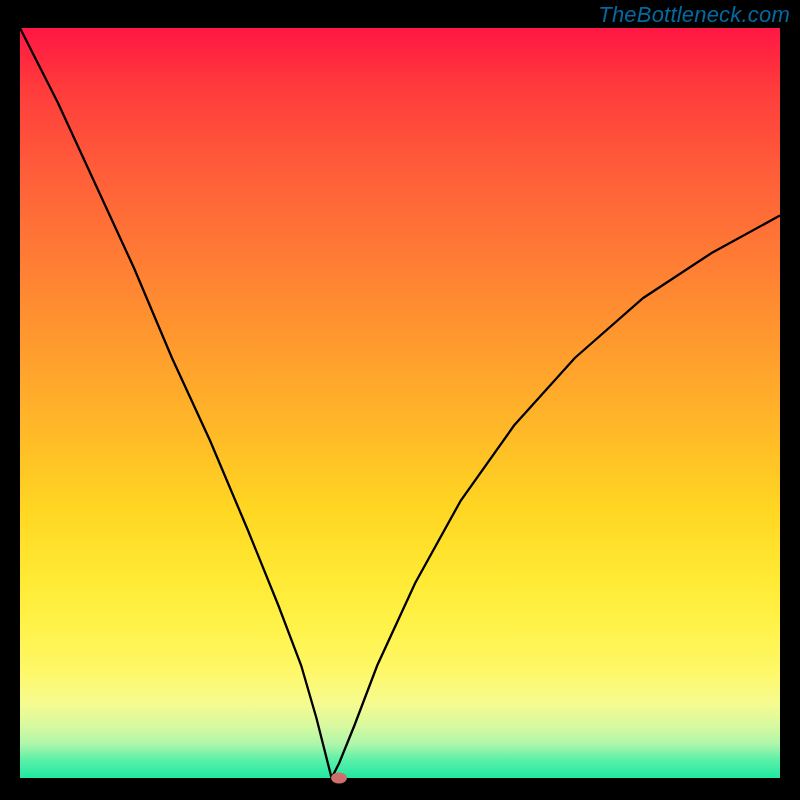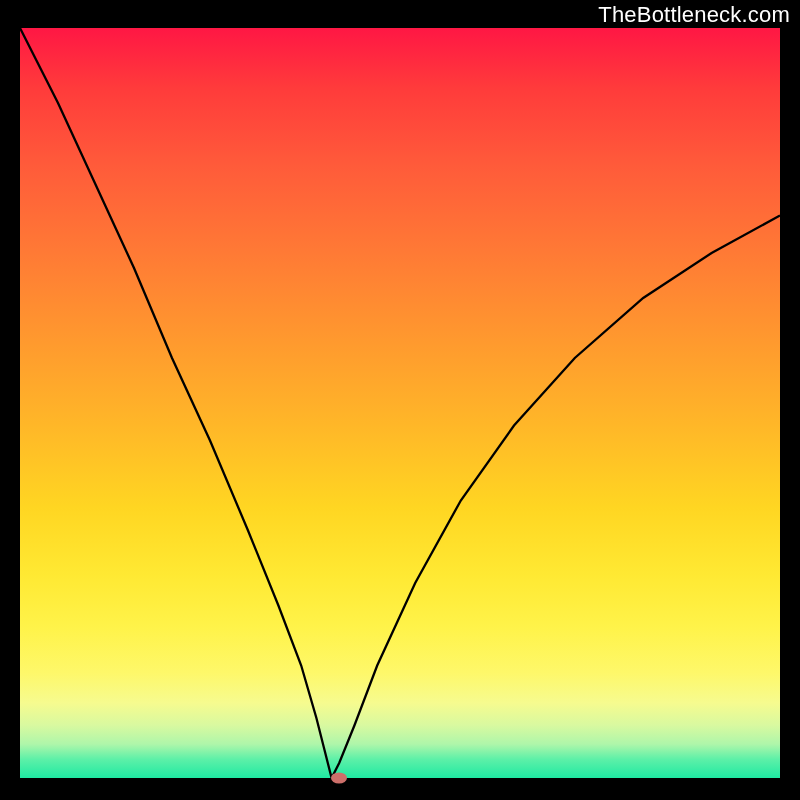--- a/index.html
+++ b/index.html
@@ -8,25 +8,26 @@
     height: 800px;
     background: #000;
     position: relative;
     overflow: hidden;
     font-family: Arial, Helvetica, sans-serif;
   }
   .watermark {
     position: absolute;
     top: 2px;
     right: 10px;
-    color: #ffffff;
+    color: #0369a1;
     font-size: 22px;
     font-weight: 500;
     z-index: 5;
     letter-spacing: 0.2px;
+    font-style: italic;
   }
   .plot-area {
     position: absolute;
     left: 20px;
     top: 28px;
     width: 760px;
     height: 750px;
     background: linear-gradient(to bottom,
       #ff1744 0%,
       #ff3b3b 8%,

